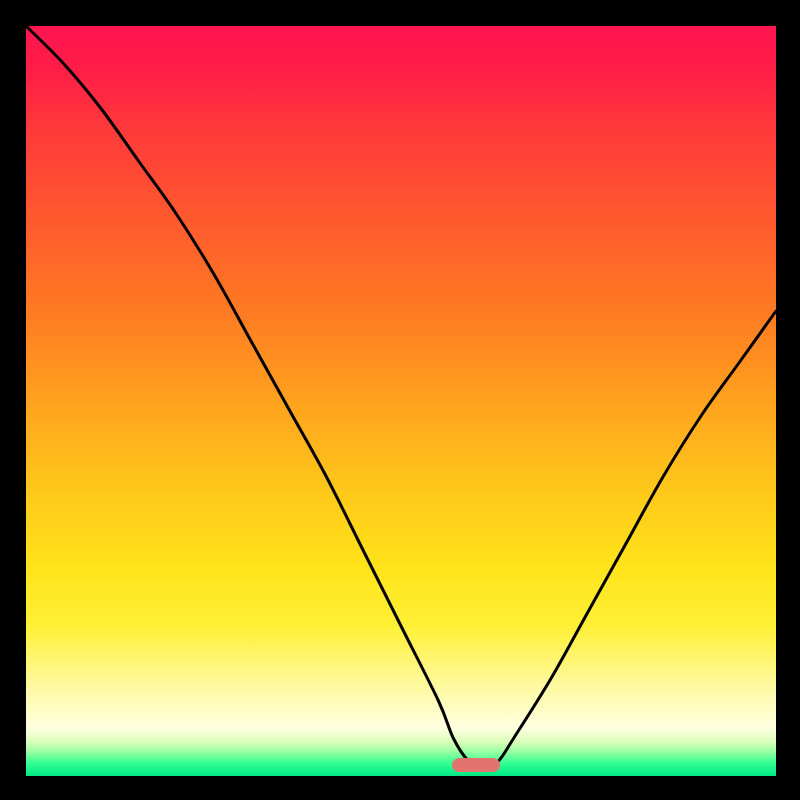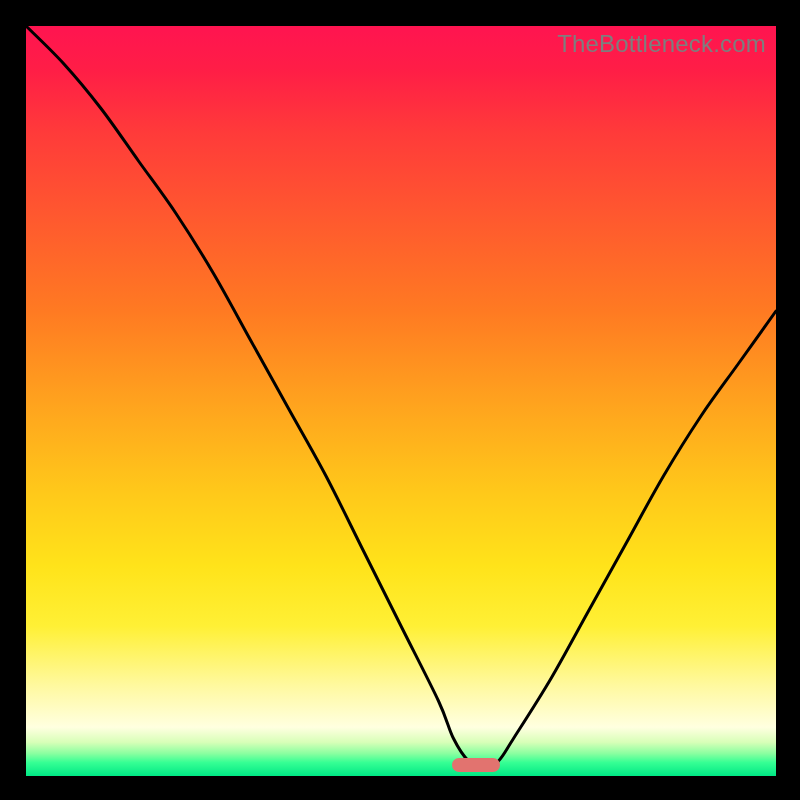--- a/index.html
+++ b/index.html
@@ -70,19 +70,18 @@
     border-radius: 7px;
     background: #e2736f;
     transform: translate(-50%, -50%);
   }
 </style>
 </head>
 <body>
 
 <div class="frame">
   <div class="plot">
-    <div class="watermark">TheBottleneck.com</div>
     <svg class="curve" viewBox="0 0 750 750" preserveAspectRatio="none">
       <path id="curve-path" fill="none" stroke="#000" stroke-width="3" stroke-linejoin="round" stroke-linecap="round" d="M 0 0 C 6.25 6.25, 25 23.75, 37.5 37.5 C 50 51.25, 62.5 66.25, 75 82.5 C 87.5 98.75, 100 117.5, 112.5 135 C 125 152.5, 137.5 168.75, 150 187.5 C 162.5 206.25, 175 226.24999999999994, 187.5 247.49999999999994 C 200 268.74999999999994, 212.5 292.50000000000006, 225 315.00000000000006 C 237.5 337.50000000000006, 250 360, 262.5 382.5 C 275 405, 287.5 426.25, 300 450 C 312.5 473.75, 325 500, 337.5 525 C 350 550, 362.5 575, 375 600 C 387.5 625, 403.75000000000006 656.25, 412.50000000000006 675 C 421.25000000000006 693.75, 422.49999999999994 702.5, 427.49999999999994 712.5 C 432.49999999999994 722.5, 437.5 730, 442.5 735 C 447.5 740, 452.5 742.5, 457.5 742.5 C 462.5 742.5, 467.5 740, 472.5 735 C 477.5 730, 478.75 726.25, 487.5 712.5 C 496.25 698.75, 512.5 673.75, 525 652.5 C 537.5 631.25, 550 607.5, 562.5 585 C 575 562.5, 587.5 540, 600 517.5 C 612.5 495, 625 471.25, 637.5 450 C 650 428.75, 662.5 408.75, 675 390 C 687.5 371.25, 700 354.99999999999994, 712.5 337.49999999999994 C 725 319.99999999999994, 743.75 293.75, 750 285"></path>
     </svg>
     <div id="marker" class="marker" style="left: 450px; top: 738.75px;"></div>
   </div>
 </div>
 
 </body></html>

